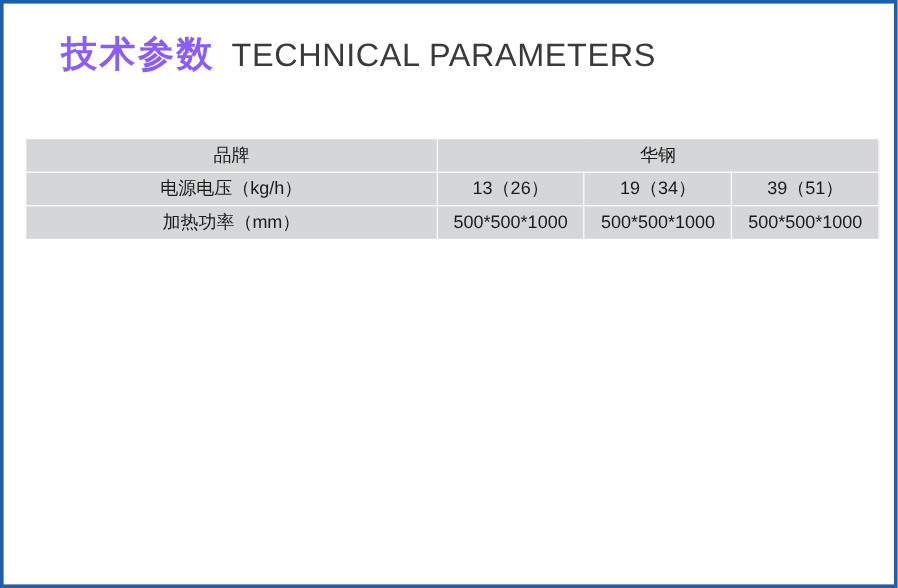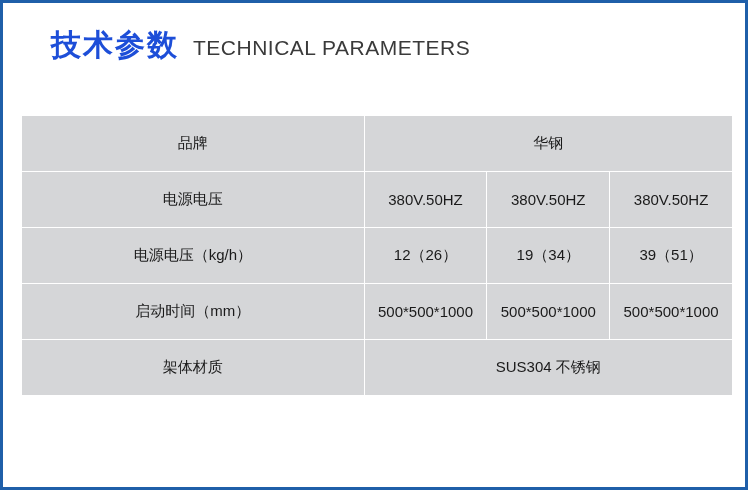--- a/index.html
+++ b/index.html
@@ -26,25 +26,25 @@
     left: 48px;
     top: 22px;
     display: flex;
     align-items: baseline;
     gap: 14px;
     white-space: nowrap;
   }
   .title-cn {
     font-size: 30px;
     font-weight: bold;
-    color: #1d4ed8;
+    color: #8b5cf6;
     letter-spacing: 2px;
   }
   .title-en {
-    font-size: 21px;
+    font-size: 27px;
     font-weight: normal;
     color: #3a3a3a;
     letter-spacing: 0.5px;
   }
   .table-wrap {
     position: absolute;
     left: 18px;
     top: 112px;
     width: 712px;
   }
@@ -54,21 +54,21 @@
     table-layout: fixed;
     background: #d5d6d8;
   }
   table.spec td {
     border: 1px solid #ffffff;
     height: 27px;
     text-align: center;
     vertical-align: middle;
     font-size: 15px;
     color: #1a1a1a;
-    padding: 14px 2px;
+    padding: 0 2px;
     background: #d5d6d8;
     white-space: nowrap;
     overflow: hidden;
   }
   table.spec td.label {
     width: 168px;
   }
   table.spec td.val {
     width: 181px;
     text-align: center;
@@ -85,38 +85,28 @@
   </div>
 
   <div class="table-wrap">
     <table class="spec">
       <tbody>
           <tr>
             <td class="label">品牌</td>
             <td class="val" colspan="3">华钢</td>
           </tr>
           <tr>
-            <td class="label">电源电压</td>
-            <td class="val">380V.50HZ</td>
-            <td class="val">380V.50HZ</td>
-            <td class="val">380V.50HZ</td>
-          </tr>
-          <tr>
             <td class="label">电源电压（kg/h）</td>
-            <td class="val">12（26）</td>
+            <td class="val">13（26）</td>
             <td class="val">19（34）</td>
             <td class="val">39（51）</td>
           </tr>
           <tr>
-            <td class="label">启动时间（mm）</td>
+            <td class="label">加热功率（mm）</td>
             <td class="val">500*500*1000</td>
             <td class="val">500*500*1000</td>
             <td class="val">500*500*1000</td>
-          </tr>
-          <tr>
-            <td class="label">架体材质</td>
-            <td class="val" colspan="3">SUS304 不锈钢</td>
           </tr>
         </tbody>
     </table>
   </div>
 
 </div>
 
 </body></html>

